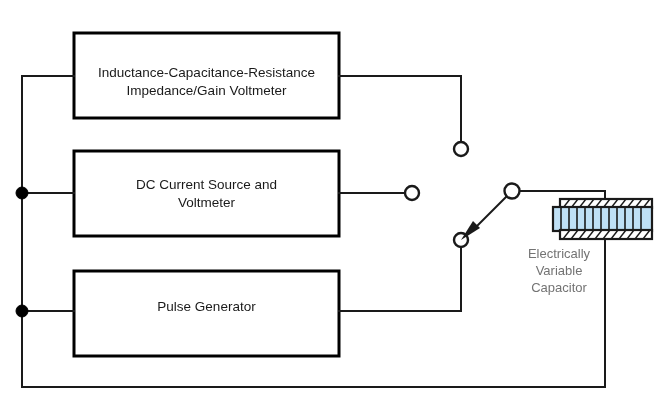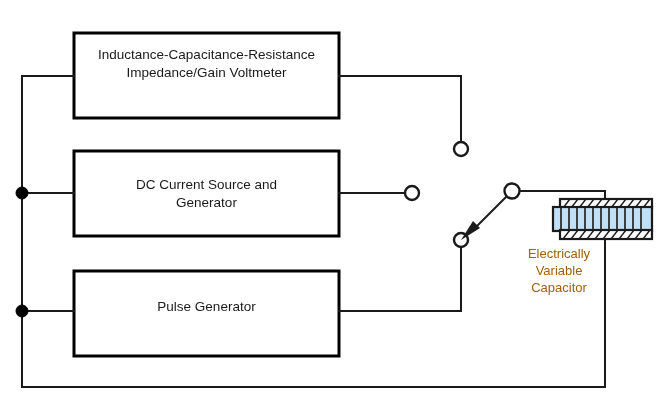--- a/index.html
+++ b/index.html
@@ -80,21 +80,21 @@
     font-size: 13.5px;
     color: #1a1a1a;
     line-height: 1.32;
     pointer-events: none;
   }
   .box-label span { display: block; white-space: nowrap; }
   .cap-label {
     position: absolute;
     text-align: center;
     font-size: 13px;
-    color: #a16207;
+    color: #737373;
     line-height: 1.3;
     pointer-events: none;
   }
   .cap-label span { display: block; white-space: nowrap; }
 </style>
 </head>
 <body>
 
 <div id="canvas">
 
@@ -172,28 +172,28 @@
       <line class="hatch-line" x1="595" y1="239" x2="602" y2="230"></line>
       <line class="hatch-line" x1="603" y1="239" x2="610" y2="230"></line>
       <line class="hatch-line" x1="611" y1="239" x2="618" y2="230"></line>
       <line class="hatch-line" x1="619" y1="239" x2="626" y2="230"></line>
       <line class="hatch-line" x1="627" y1="239" x2="634" y2="230"></line>
       <line class="hatch-line" x1="635" y1="239" x2="642" y2="230"></line>
       <line class="hatch-line" x1="643" y1="239" x2="650" y2="230"></line>
     </g>
   </svg>
 
-  <div class="box-label" style="left:74px; top:21px; width:265px; height:85px;">
+  <div class="box-label" style="left:74px; top:39px; width:265px; height:85px;">
     <span>Inductance-Capacitance-Resistance</span>
     <span>Impedance/Gain Voltmeter</span>
   </div>
 
   <div class="box-label" style="left:74px; top:151px; width:265px; height:85px;">
     <span>DC Current Source and</span>
-    <span>Generator</span>
+    <span>Voltmeter</span>
   </div>
 
   <div class="box-label" style="left:74px; top:271px; width:265px; height:72px;">
     <span>Pulse Generator</span>
   </div>
 
   <div class="cap-label" style="left:512px; top:246px; width:94px;">
     <span>Electrically</span>
     <span>Variable</span>
     <span>Capacitor</span>

